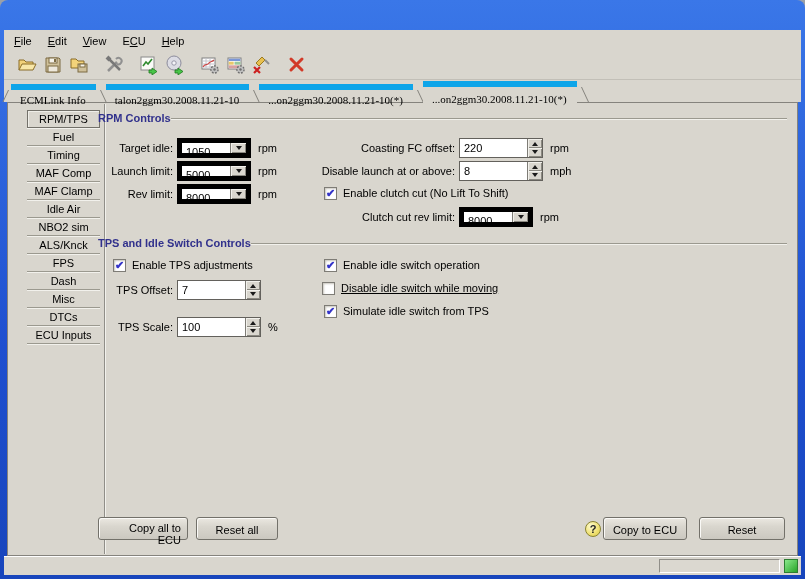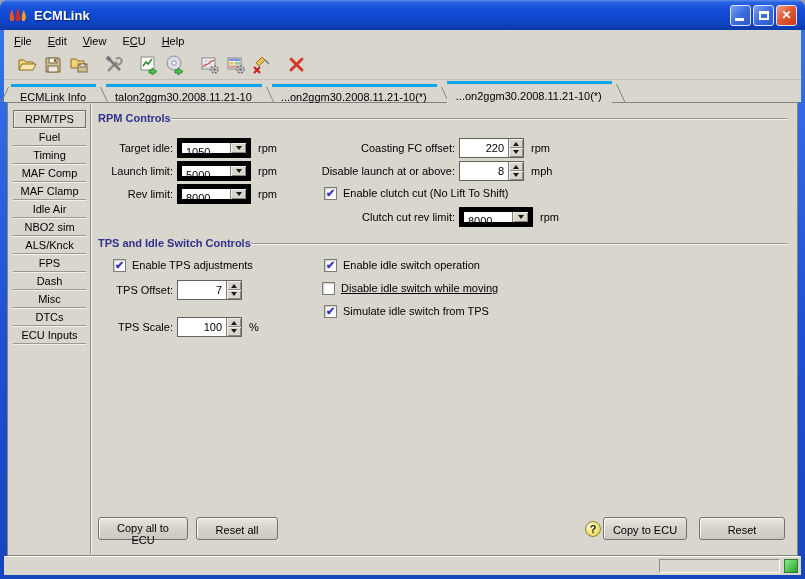--- a/index.html
+++ b/index.html
@@ -32,31 +32,31 @@
   .mn { text-decoration:underline; }
   
   .toolbar { position:absolute; top:51px; left:4px; right:4px; height:29px; background:#D9D6CE;
              display:flex; align-items:center; padding-left:10px; border-bottom:1px solid #C2BFB7; }
   .tbtn { width:26px; height:24px; display:flex; align-items:center; justify-content:center;
           background:none; border:none; padding:0; }
   .tgap { width:9px; }
   
   .tabstrip { position:absolute; top:80px; left:4px; right:4px; height:22px; background:#D9D6CE;
               display:flex; align-items:flex-end; padding-left:7px; z-index:2; }
-  .tab { position:relative; height:18px; padding:4px 10px 0 9px; border-top:3px solid #0ea5e9;
-         margin-right:10px; white-space:nowrap; }
+  .tab { position:relative; height:18px; padding:4px 10px 0 9px; border-top:6px solid #0ea5e9;
+         margin-right:10px; white-space:nowrap;font-family:Liberation Serif, serif; }
   .tab::after { content:""; position:absolute; top:0; right:-5px; height:100%; width:1px;
                 background:#85837D; transform:skewX(25deg); transform-origin:top; }
   .tab.first::before { content:""; position:absolute; top:0; left:-3px; height:100%; width:1px;
                 background:#85837D; transform:skewX(-25deg); transform-origin:top; }
   .tab.active { height:21px; padding-top:6px; background:#D9D6CE; box-shadow:0 2px 0 #D9D6CE; }
   
   .contentpanel { position:absolute; top:102px; left:7px; right:7px; bottom:23px;
                   background:#D9D6CE; border:1px solid #85837D; }
-  .sidebar { position:absolute; left:2px; top:1px; bottom:1px; width:81px;
+  .sidebar { position:absolute; left:16px; top:1px; bottom:1px; width:81px;
              border-right:1px solid #908E88; box-shadow:1px 0 0 #F2F1EC; }
   .side-list { position:absolute; top:6px; left:3px; right:4px; }
   .side-item { height:18px; line-height:18px; text-align:center; border-bottom:1px solid #9B998F;
                box-shadow:0 1px 0 #F2F1EC; cursor:default; }
   .side-item.selected { border:1px solid #73716A; line-height:16px;
                box-shadow:0 1px 0 #F2F1EC, inset 1px 1px 0 #EFEEE8; }
   .main { position:absolute; left:82px; top:0; right:0; bottom:1px; }
   .grouphdr { position:absolute; left:8px; right:10px; display:flex; align-items:center; 
               font-weight:bold; color:#31318C; }
   .grouphdr .hline { flex:1; height:2px; border-top:1px solid #9B998F; border-bottom:1px solid #F2F1EC; margin-top:2px; }
@@ -65,21 +65,21 @@
   .lab-l { width:83px; }
   .lab-r { width:230px; }
   .row-r { left:135px; }
   .combo { display:inline-flex; height:20px; border:5px solid #000000; background:#fff; margin-left:4px; }
   .combo-val { width:48px; padding:3px 4px 0; }
   .combo-btn { width:16px; background:#D9D6CE; border-left:1px solid #7E7C76; display:flex;
                align-items:center; justify-content:center;
                box-shadow:inset 1px 1px 0 #F2F1EC, inset -1px -1px 0 #8B8981; }
   .arrow-dn { width:0; height:0; border:3.5px solid transparent; border-top:4.5px solid #1A1A1A; margin-top:4px; }
   .spin { display:inline-flex; height:20px; border:1px solid #63615C; background:#fff; margin-left:4px; }
-  .spin-val { width:48px; padding:3px 4px 9px; text-align:right; }
+  .spin-val { width:67px; padding:3px 4px 9px; }
   .spin-btns { width:15px; display:flex; flex-direction:column; border-left:1px solid #7E7C76; }
   .spin-up, .spin-dn { flex:1; background:#D9D6CE; display:flex; align-items:center; justify-content:center;
                box-shadow:inset 1px 1px 0 #F2F1EC, inset -1px -1px 0 #8B8981; padding:0; border:none; }
   .arr-u { width:0; height:0; border:3px solid transparent; border-bottom:4px solid #1A1A1A; margin-top:-2px; }
   .arr-d { width:0; height:0; border:3px solid transparent; border-top:4px solid #1A1A1A; margin-bottom:-2px; }
   .unit { margin-left:7px; }
   .cbrow { position:absolute; display:flex; align-items:center; height:16px; }
   .cb { width:13px; height:13px; background:#fff; border:1px solid #7E7C76;
         box-shadow:inset 1px 1px 2px #C9C6BE; color:#3434C8; font-size:11px; font-weight:bold;
         line-height:11px; text-align:center; cursor:default; }
@@ -96,39 +96,20 @@
   .status-field { position:absolute; right:21px; top:2px; width:121px; height:14px; background:#DBD8D0;
                border:1px solid; border-color:#908E88 #FFF #FFF #908E88; }
   .status-led { position:absolute; right:3px; top:2px; width:14px; height:14px;
                border:1px solid #2E7D32; background:linear-gradient(135deg,#8BE98B,#28A428); }
 </style>
 </head>
 <body>
 
 <div class="window">
 
-  <div class="titlebar">
-    <svg width="20" height="18" viewBox="0 0 20 18">
-      <path d="M2 15 Q1 8 4 3 Q5 8 6 10 Q7 13 5 15 Z" fill="#E8591F"></path>
-      <path d="M8 15 Q7 7 10 2 Q11 7 12 9 Q13 13 11 15 Z" fill="#D6281E"></path>
-      <path d="M14 15 Q13 8 16 4 Q17 8 18 10 Q18 13 16.5 15 Z" fill="#F0A01E"></path>
-    </svg>
-    <span class="title-text">ECMLink</span>
-    <span class="win-controls">
-      <button class="wbtn min">
-          <span class="glyph-min"></span>
-        </button>
-      <button class="wbtn max">
-          <span class="glyph-max"></span>
-        </button>
-      <button class="wbtn close">
-          <span>✕</span>
-        </button>
-    </span>
-  </div>
 
   <div class="menubar">
     <span class="menu-item"><span></span><span class="mn">F</span><span>ile</span></span>
     <span class="menu-item"><span></span><span class="mn">E</span><span>dit</span></span>
     <span class="menu-item"><span></span><span class="mn">V</span><span>iew</span></span>
     <span class="menu-item"><span>E</span><span class="mn">C</span><span>U</span></span>
     <span class="menu-item"><span></span><span class="mn">H</span><span>elp</span></span>
   </div>
 
   <div class="toolbar">
@@ -378,21 +359,21 @@
       <div class="cbrow" style="top:177px; left:232px;text-decoration:underline;">
         <span class="cb"></span>
         <span class="cb-label">Disable idle switch while moving</span>
       </div>
 
       <div class="cbrow" style="top:200px; left:234px;">
         <span class="cb">✔</span>
         <span class="cb-label">Simulate idle switch from TPS</span>
       </div>
 
-      <button class="pushbtn" style="top:414px; left:8px; width:90px;">Copy all to ECU</button>
+      <button class="pushbtn" style="top:414px; left:8px; width:90px;text-align:right;">Copy all to ECU</button>
       <button class="pushbtn" style="top:414px; left:106px; width:82px;">Reset all</button>
       <span class="helpicon" style="top:418px; right:196px;">?</span>
       <button class="pushbtn" style="top:414px; right:110px; width:84px;">Copy to ECU</button>
       <button class="pushbtn" style="top:414px; right:12px; width:86px;">Reset</button>
 
     </div>
   </div>
 
   <div class="statusbar">
     <span class="status-field"></span>

